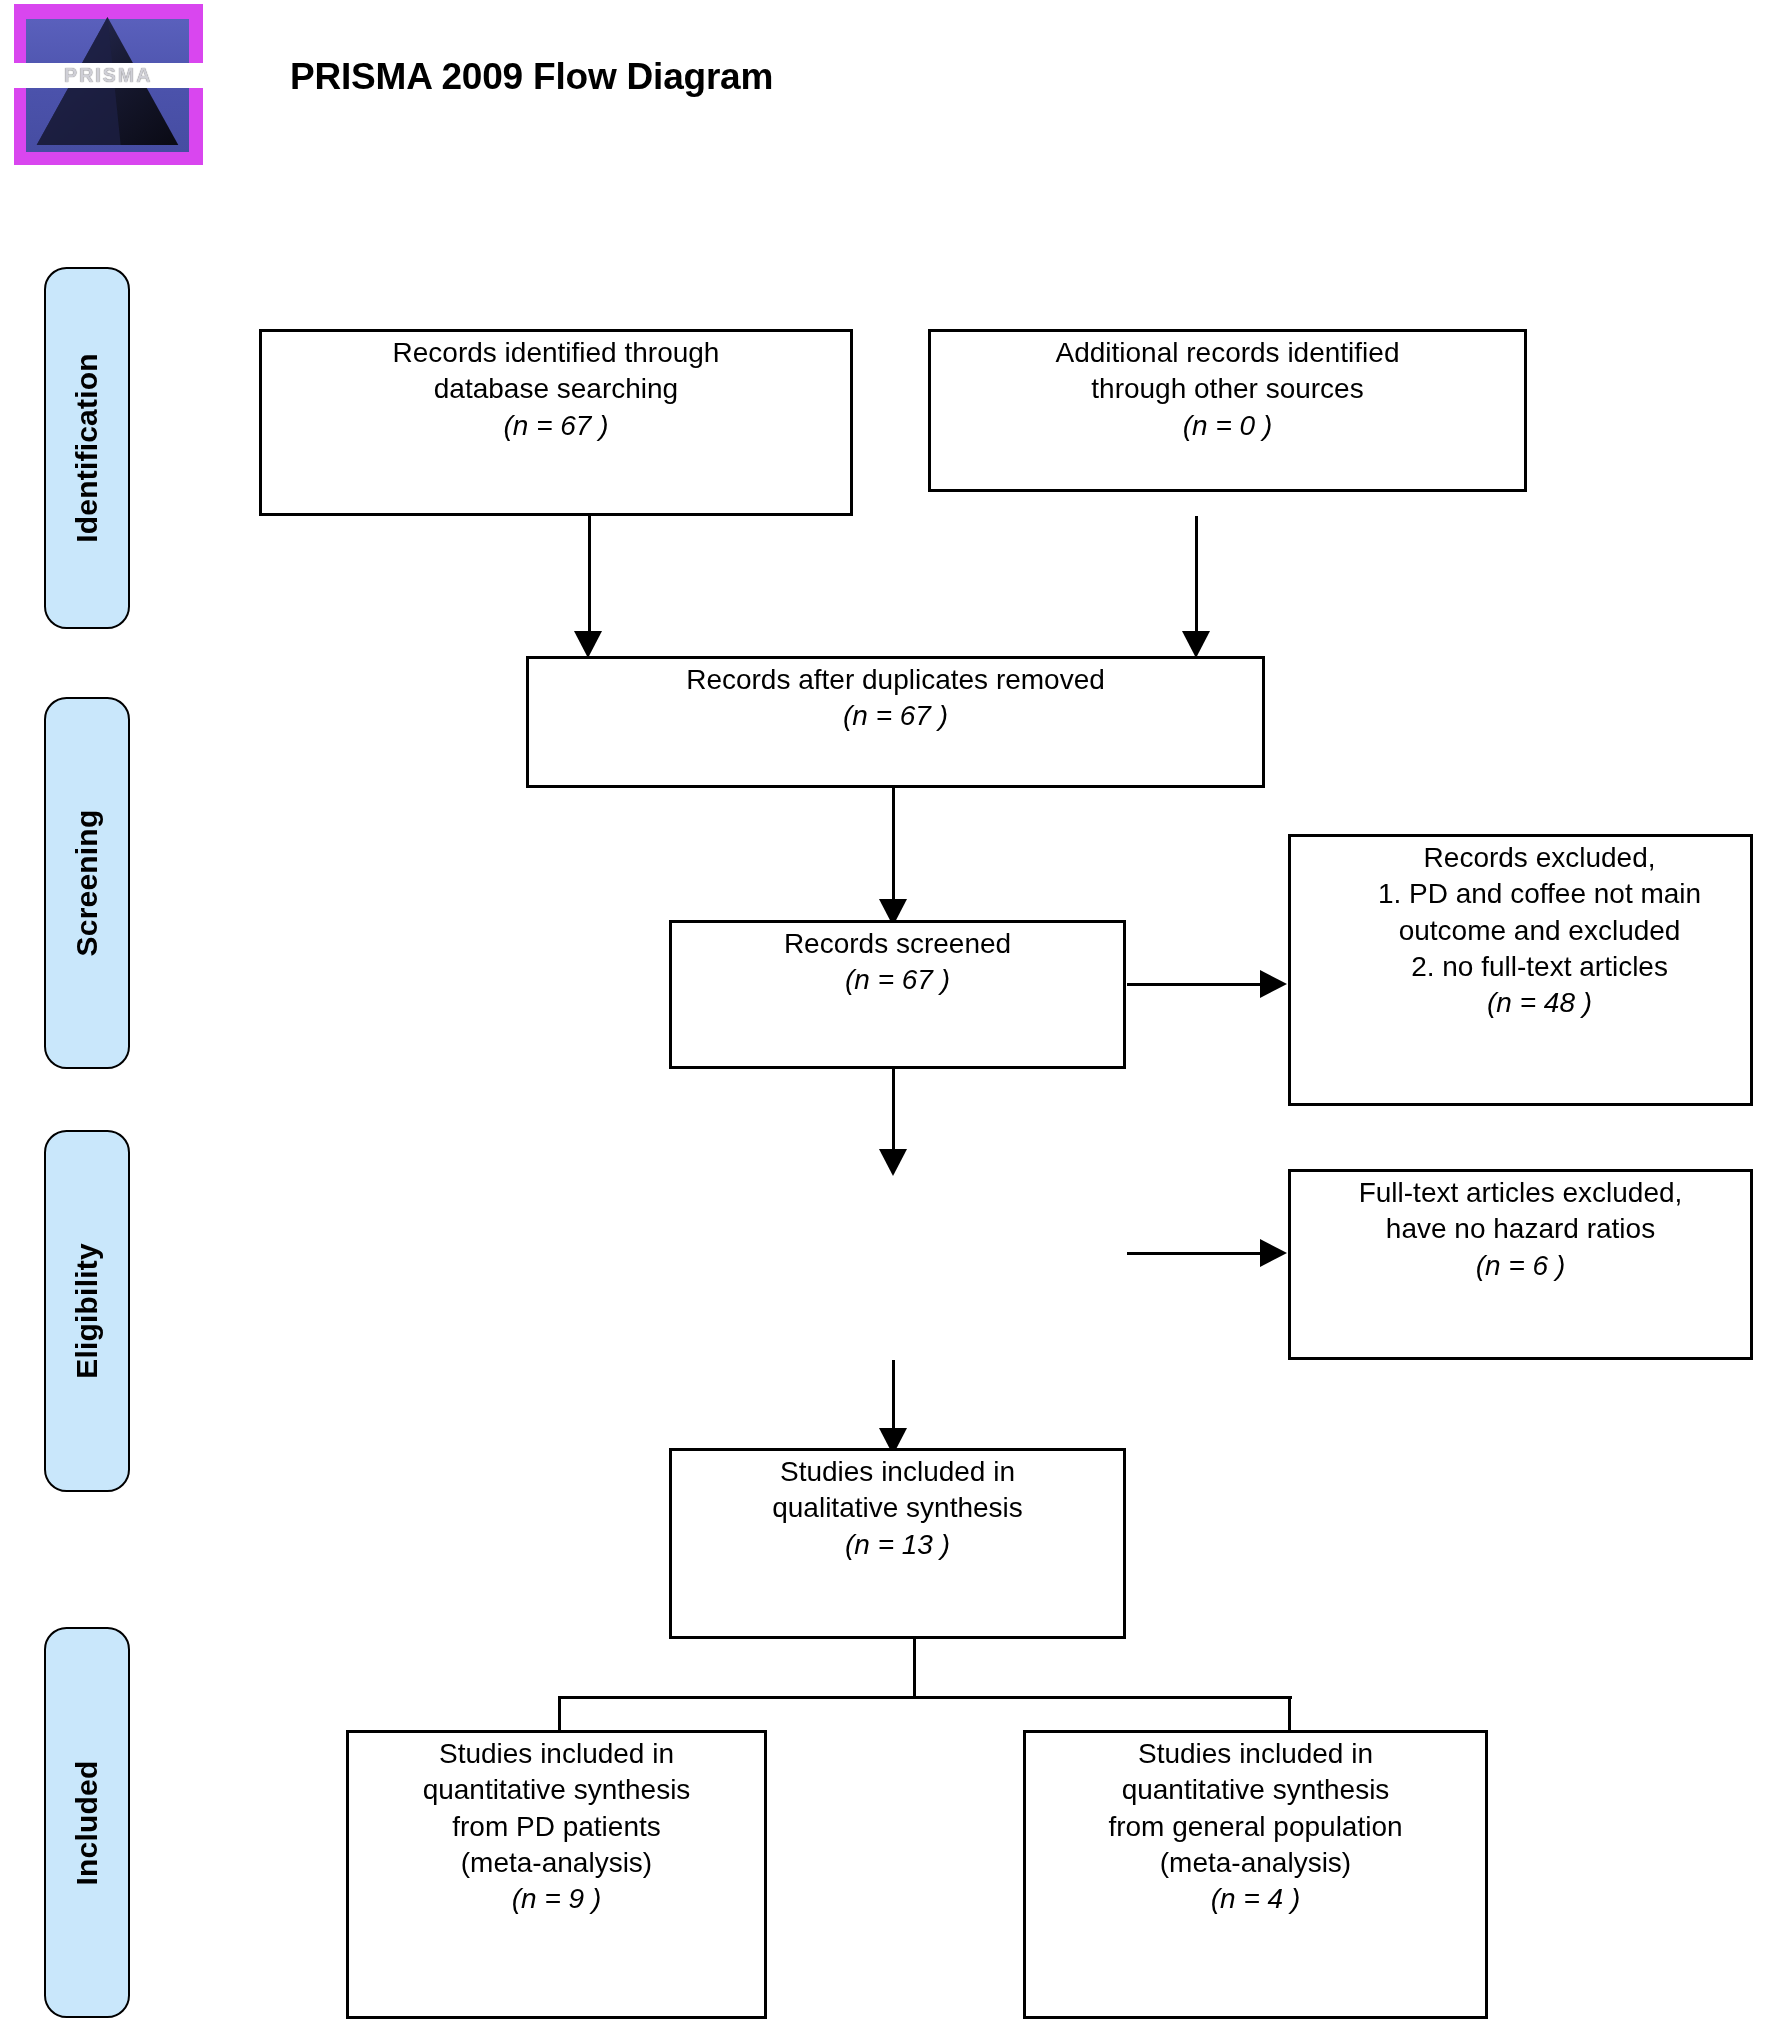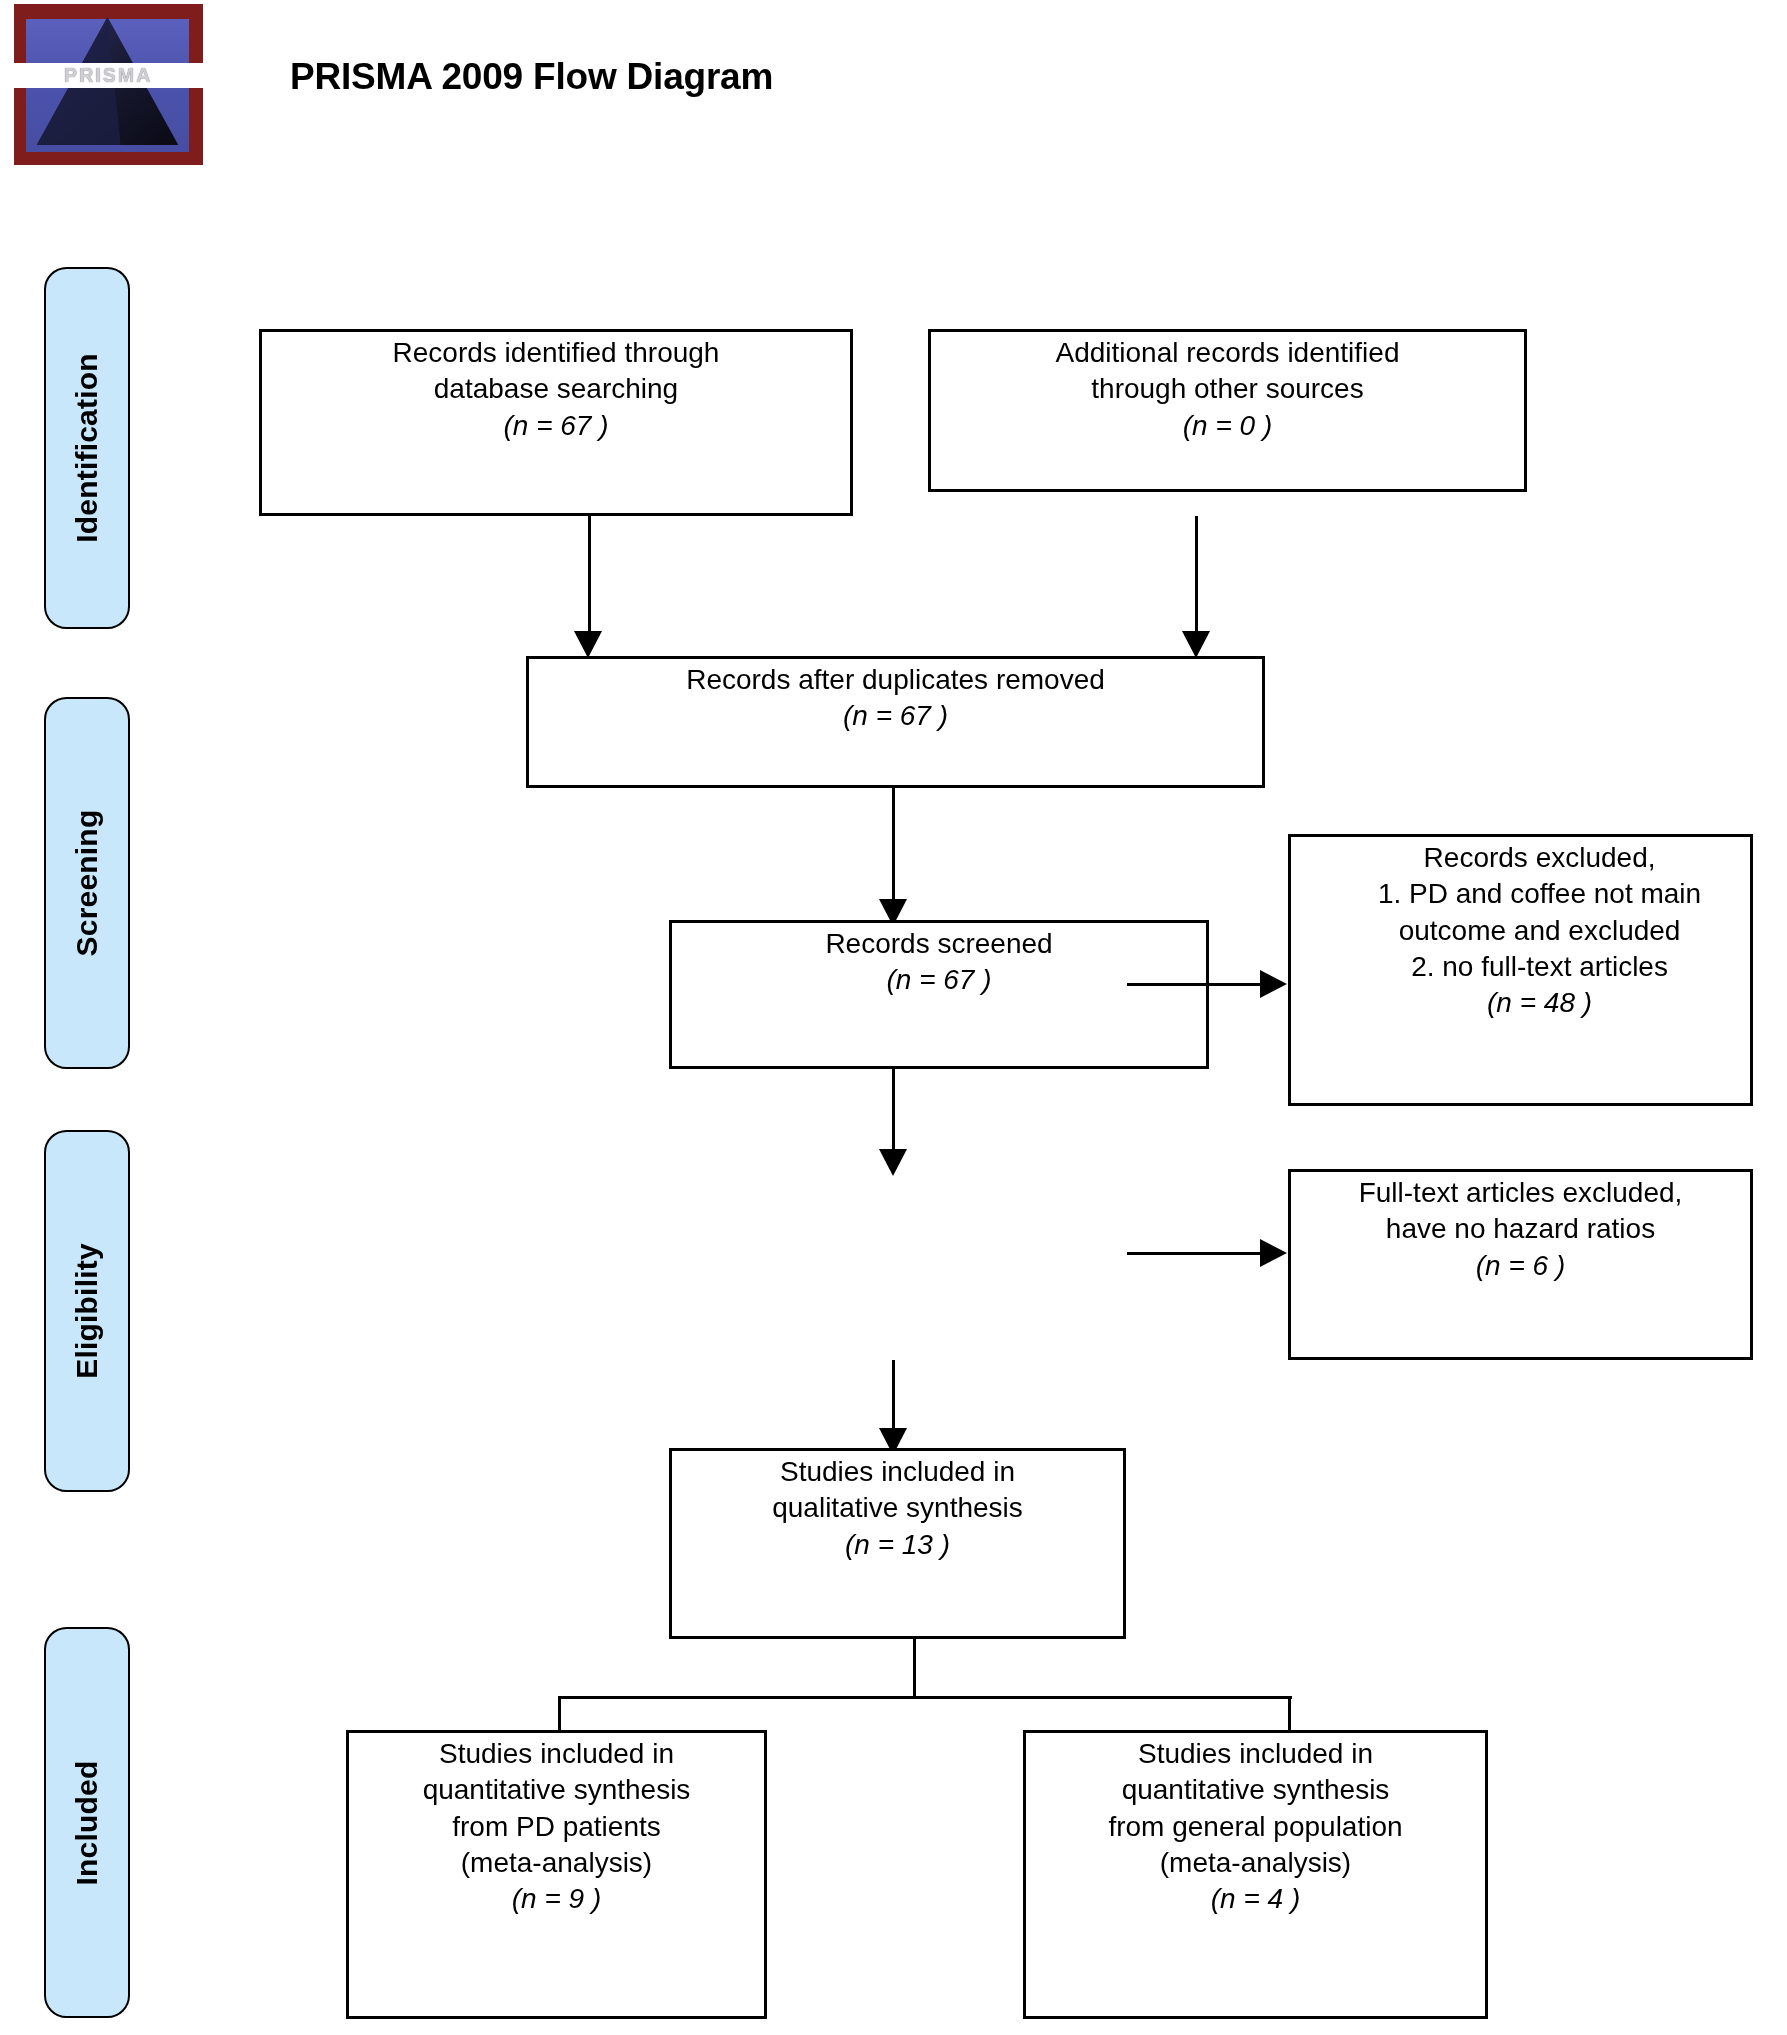--- a/index.html
+++ b/index.html
@@ -19,21 +19,21 @@
     overflow: hidden;
   }
 
   
   .logo {
     position: absolute;
     left: 13.7px;
     top: 3.9px;
     width: 189px;
     height: 161px;
-    background: #7f1d1d;
+    background: #d946ef;
     overflow: hidden;
   }
   .logo-band {
     position: absolute;
     left: 12.7px;
     top: 14.7px;
     width: 163px;
     height: 133px;
     background: #4a50a8;
     background-image: linear-gradient(180deg, #5a60bc 0%, #4b52ab 55%, #464da2 100%);
@@ -206,21 +206,21 @@
   <div class="arrow-down" style="left:1182px; top:631px;"></div>
 
   <div class="fbox" style="left:526px; top:656px; width:739px; height:132px;">
     <span class="ln">Records after duplicates removed</span>
     <span class="ln nitalic">(<i>n</i> = 67 )</span>
   </div>
 
   <div class="vline" style="left:892px; top:788px; height:117px;"></div>
   <div class="arrow-down" style="left:879px; top:899px;"></div>
 
-  <div class="fbox" style="left:669px; top:920px; width:540px; height:149px;">
+  <div class="fbox" style="left:669px; top:920px; width:457px; height:149px;">
     <span class="ln">Records screened</span>
     <span class="ln nitalic">(<i>n</i> = 67 )</span>
   </div>
 
   <div class="fbox" style="left:1288px; top:834px; width:465px; height:272px;padding-left:43px;">
     <span class="ln">Records excluded,</span>
     <span class="ln">1. PD and coffee not main</span>
     <span class="ln">outcome and excluded</span>
     <span class="ln">2. no full-text articles</span>
     <span class="ln nitalic">(<i>n</i> = 48 )</span>

